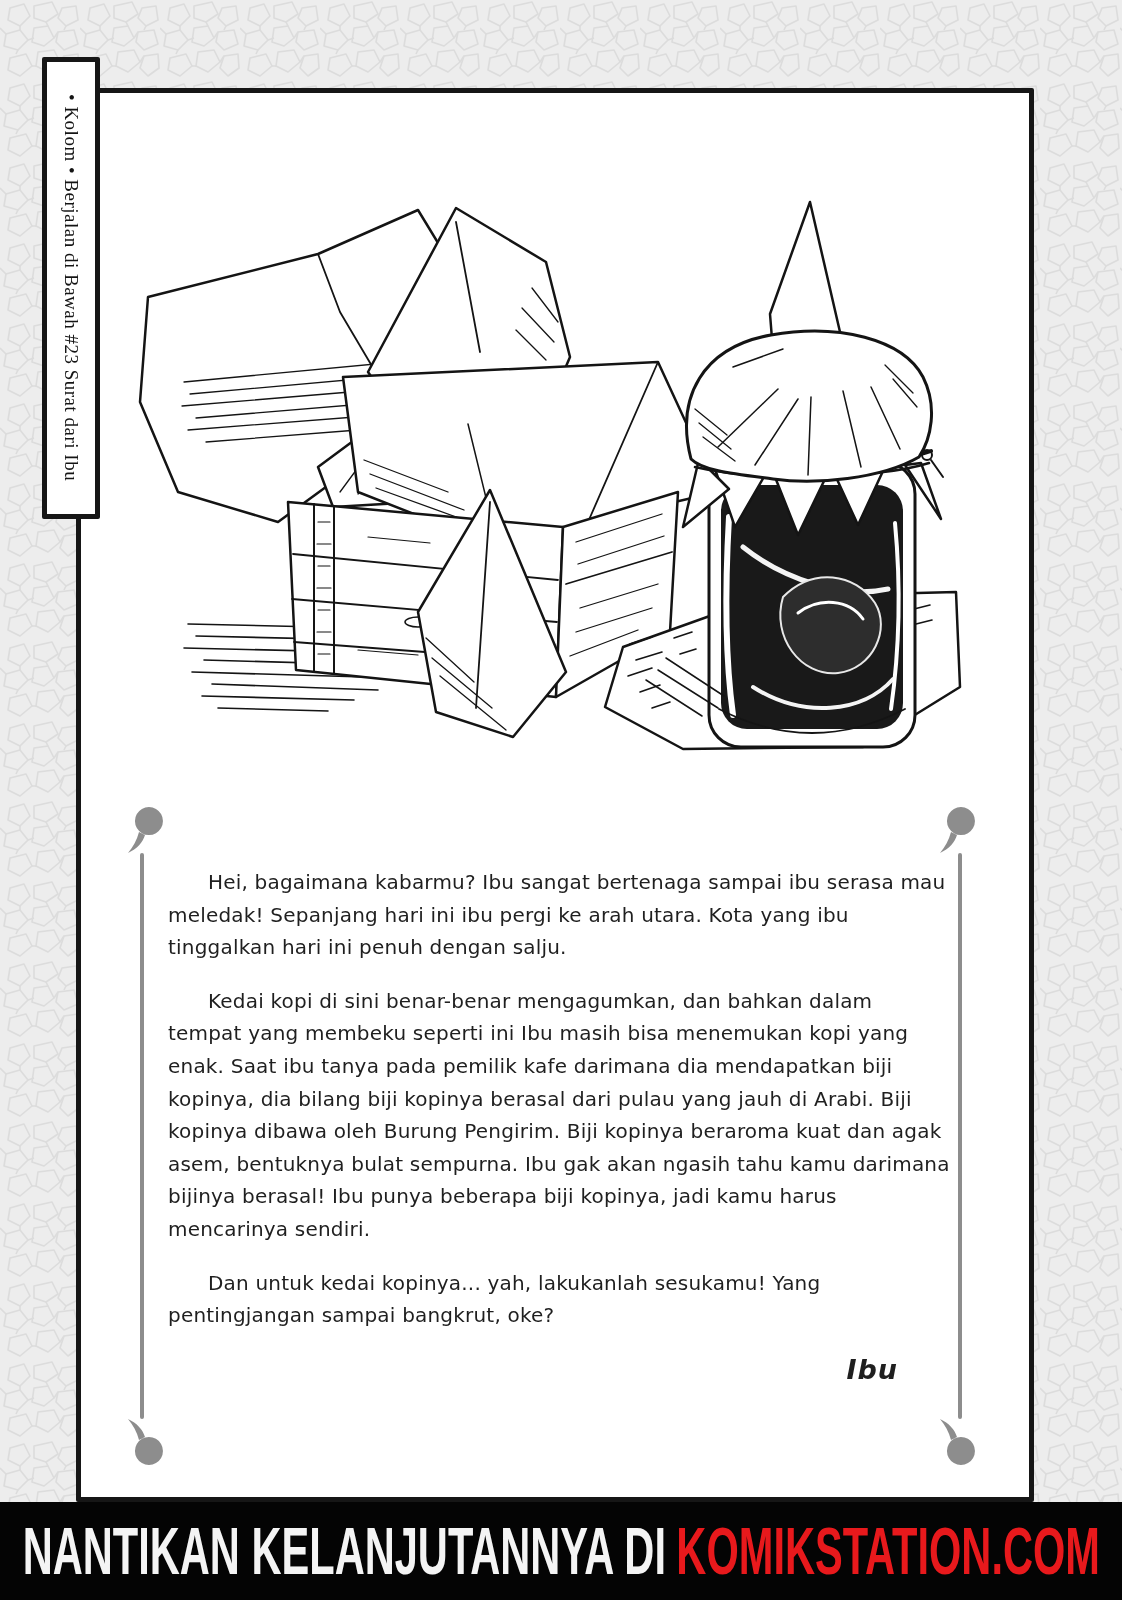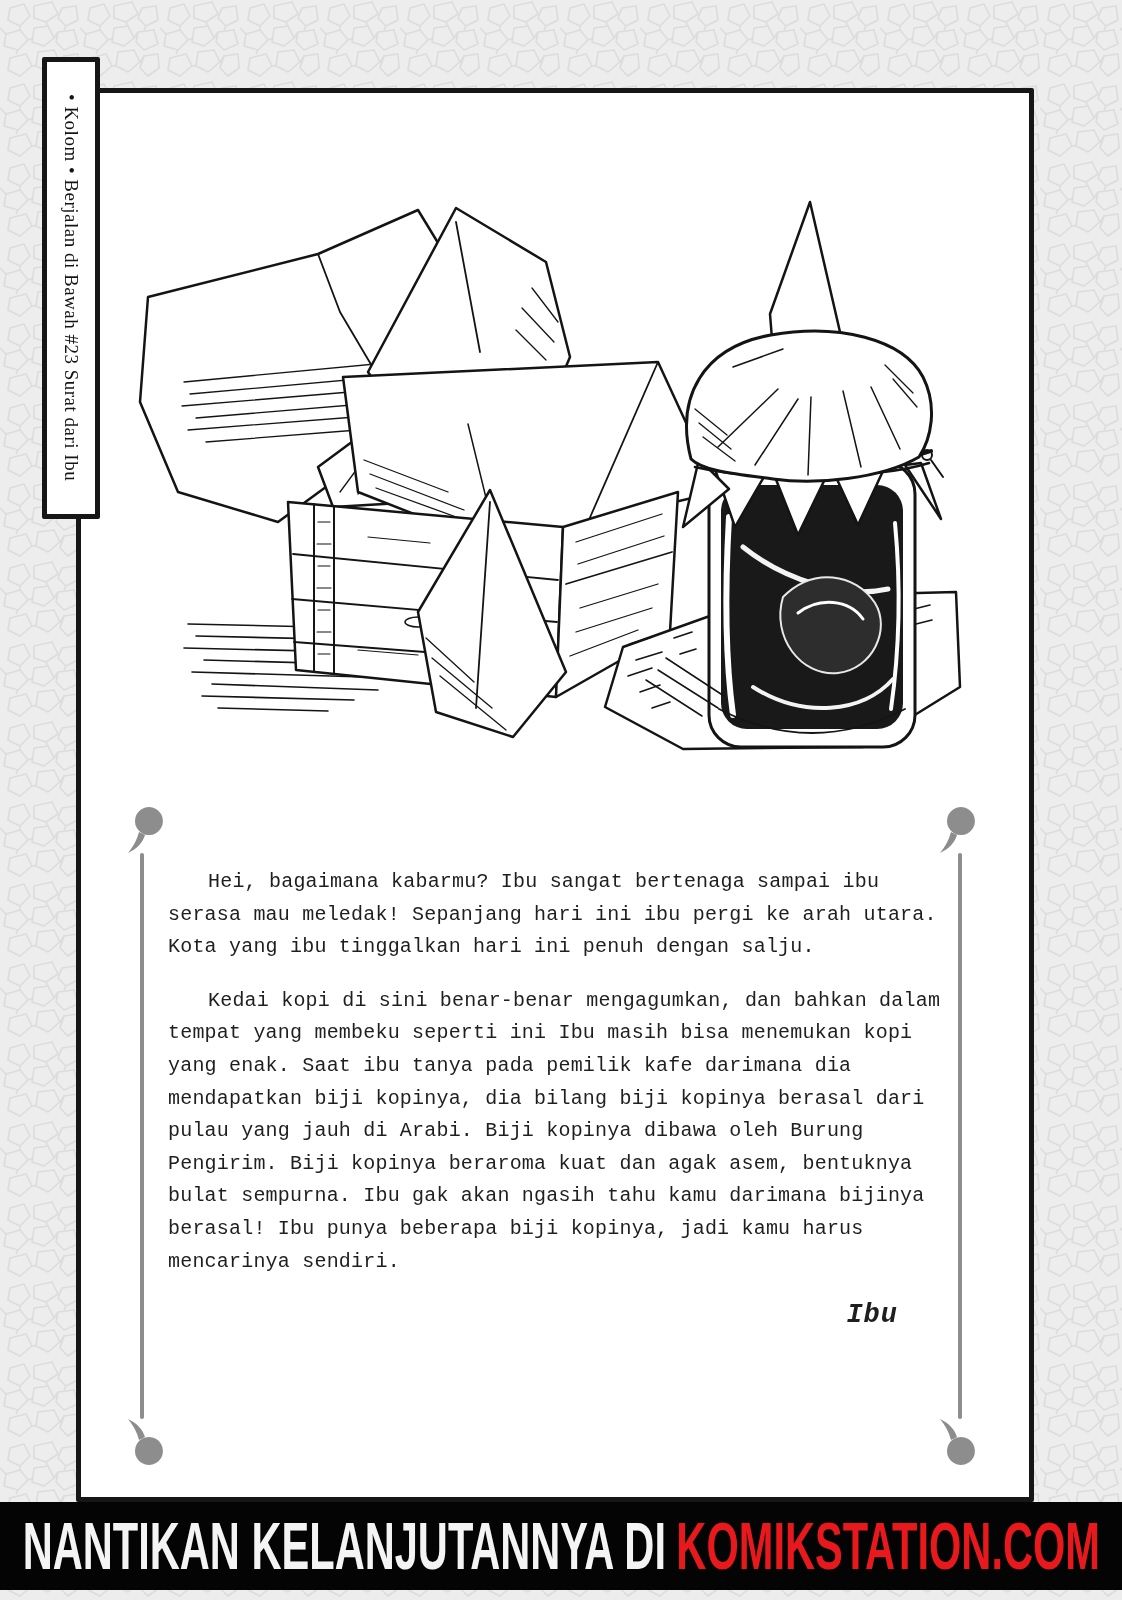--- a/index.html
+++ b/index.html
@@ -2,21 +2,21 @@
 <html><head>
 <meta charset="utf-8">
 <style>
   html,body{margin:0;padding:0;}
   body{font-family:"DejaVu Sans",sans-serif;}
   .page{position:relative;width:1122px;height:1600px;overflow:hidden;background:#ededed;}
   .bg-texture{position:absolute;left:0;top:0;z-index:0;}
 
   
   .main-panel{position:absolute;left:76px;top:88px;width:958px;height:1414px;
-    background:#ffffff;border:5px solid #161616;box-sizing:border-box;z-index:1;border-radius:2px;font-family:Liberation Mono, monospace;}
+    background:#ffffff;border:5px solid #161616;box-sizing:border-box;z-index:1;border-radius:2px;}
 
   
   .side-label{position:absolute;left:42px;top:57px;width:58px;height:462px;
     background:#ffffff;border:5px solid #161616;box-sizing:border-box;z-index:3;border-radius:2px;
     display:flex;align-items:center;justify-content:center;}
   .side-label-text{writing-mode:vertical-rl;text-orientation:mixed;
     font-family:"Liberation Serif",serif;font-size:19px;letter-spacing:.5px;color:#141414;
     white-space:nowrap;line-height:48px;}
 
   
@@ -32,21 +32,21 @@
   .orn-tr{left:857px;top:712px;}
   .orn-br{left:857px;top:1324px;transform:scaleY(-1);}
 
   
   .letter{position:absolute;left:87px;top:773px;width:782px;color:#1f1f1f;}
   .letter p.para{margin:0 0 21px 0;font-size:20px;line-height:1.63;text-indent:40px;letter-spacing:.2px;}
   .signature{margin-top:22px;padding-right:52px;text-align:right;
     font-size:27px;font-style:italic;font-weight:bold;letter-spacing:1px;}
 
   
-  .footer{position:absolute;left:0;top:1502px;width:1122px;height:88px;background:#040404;z-index:4;
+  .footer{position:absolute;left:0;top:1502px;width:1122px;height:98px;background:#040404;z-index:4;
     display:flex;align-items:center;justify-content:center;}
   .footer-text{font-family:"Liberation Sans",sans-serif;font-weight:bold;font-size:52px;
     white-space:nowrap;transform:scale(0.8,1.28);transform-origin:center;letter-spacing:0;}
   .footer-text .white{color:#f4f4f4;}
   .footer-text .red{margin-left:13px;}
 </style>
 </head>
 <body>
 
 <div class="page">
@@ -264,20 +264,21 @@
       <path fill="#8d8d8d" d="M23,2 a14,14 0 1,1 -0.1,0 Z M13,27 C11,35 7,42 2,48 C11,44 17,37 19,30 Z"></path>
     </svg>
     <svg class="ornament orn-br" viewBox="0 0 40 50">
       <path fill="#8d8d8d" d="M23,2 a14,14 0 1,1 -0.1,0 Z M13,27 C11,35 7,42 2,48 C11,44 17,37 19,30 Z"></path>
     </svg>
 
     <div class="letter">
       <div>
           <p class="para">Hei, bagaimana kabarmu? Ibu sangat bertenaga sampai ibu serasa mau meledak! Sepanjang hari ini ibu pergi ke arah utara. Kota yang ibu tinggalkan hari ini penuh dengan salju.</p>
           <p class="para">Kedai kopi di sini benar-benar mengagumkan, dan bahkan dalam tempat yang membeku seperti ini Ibu masih bisa menemukan kopi yang enak. Saat ibu tanya pada pemilik kafe darimana dia mendapatkan biji kopinya, dia bilang biji kopinya berasal dari pulau yang jauh di Arabi. Biji kopinya dibawa oleh Burung Pengirim. Biji kopinya beraroma kuat dan agak asem, bentuknya bulat sempurna. Ibu gak akan ngasih tahu kamu darimana bijinya berasal! Ibu punya beberapa biji kopinya, jadi kamu harus mencarinya sendiri.</p>
+          <p class="para">Dan untuk kedai kopinya... yah, lakukanlah sesukamu! Yang pentingjangan sampai bangkrut, oke?</p>
         </div>
       <div class="signature">Ibu</div>
     </div>
   </div>
 
   <div class="side-label">
     <div class="side-label-text">• Kolom • Berjalan di Bawah #23 Surat dari Ibu</div>
   </div>
 
   <div class="footer">

